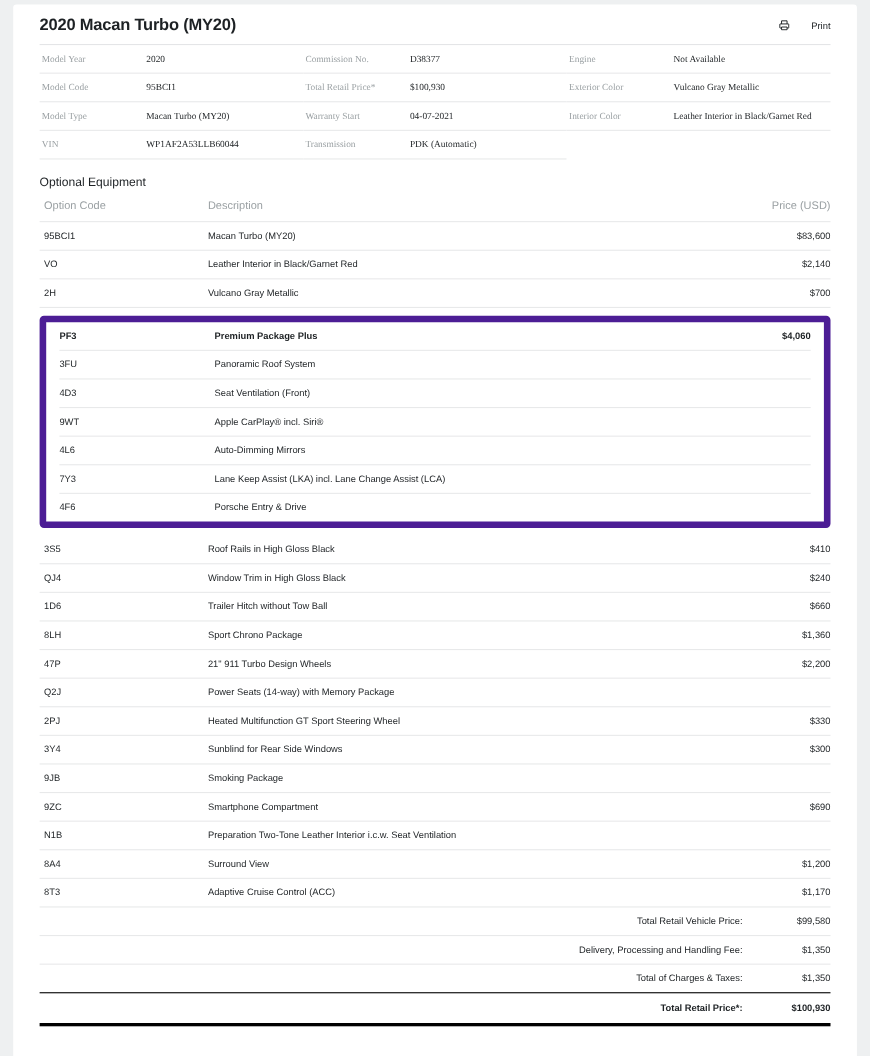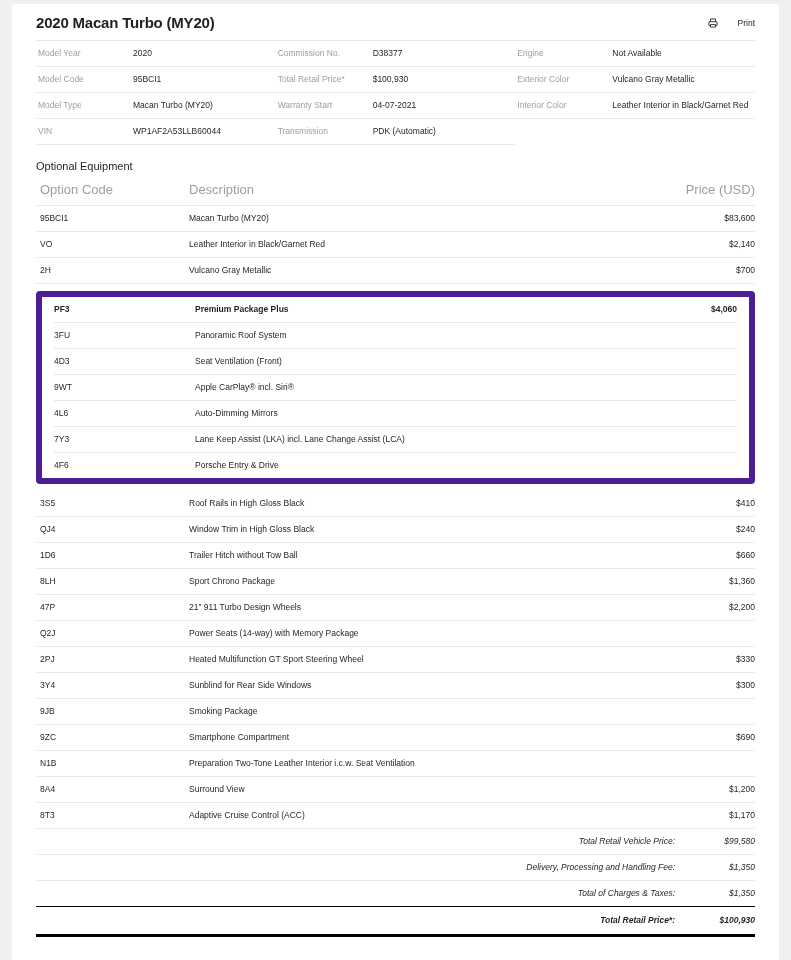--- a/index.html
+++ b/index.html
@@ -28,38 +28,38 @@
     margin: 0; font-size: 15px; font-weight: 700; letter-spacing: -0.2px;
   }
   .print-btn {
     background: none; border: none; padding: 0; cursor: pointer;
     display: flex; align-items: center; gap: 20px;
     font-family: inherit; font-size: 8.5px; color: #1d2124;
   }
   .print-btn svg { display: block; }
   
   .details-grid {
-    display: grid; grid-template-columns: 1fr 1fr 1fr; 
+    display: grid; grid-template-columns: 1fr 1fr 1fr;  font-family: Liberation Serif, serif;
   }
   .detail-row {
     display: flex; align-items: center;
     padding: 8px 2px;
     border-bottom: 1px solid #e8e9ea;
     font-size: 8.5px; line-height: 9px;
   }
   .detail-label { width: 95px; flex: 0 0 95px; color: #9aa0a3; }
   .detail-value { color: #1d2124; white-space: nowrap; }
   
   .eq-heading {
     margin: 15px 0 2px; font-size: 11px; font-weight: 400;
   }
   .eq-header {
     display: flex; align-items: flex-end;
     padding: 8px 0; border-bottom: 1px solid #e8e9ea;
-    color: #9aa0a3; font-size: 13px;
+    color: #9aa0a3; font-size: 10px;
   }
   .eq-row {
     display: flex; align-items: center;
     padding: 8px 0; border-bottom: 1px solid #e8e9ea;
     font-size: 8.5px; line-height: 9px;
   }
   .col-code { width: 153px; flex: 0 0 153px; padding-left: 4px; }
   .col-desc { flex: 1 1 auto; }
   .col-price { flex: 0 0 110px; width: 110px; text-align: right; }
   
@@ -67,21 +67,21 @@
     border: 6px solid #4c1d95; border-radius: 4px;
     margin: 7px 0; padding: 0 12px;
   }
   .pkg-box .pkg-head { font-weight: 700; }
   .pkg-box .col-code { flex-basis: 141px; width: 141px; padding-left: 0; }
   .pkg-items .eq-row:last-child { border-bottom: none; }
   
   .total-row {
     display: flex; align-items: flex-end; justify-content: flex-end;
     padding: 8px 0; border-bottom: 1px solid #e8e9ea;
-    font-size: 8.5px; line-height: 9px; font-style: italic;
+    font-size: 8.5px; line-height: 9px;
   }
   .totals-sub .total-row:last-child { border-bottom: none; }
   .total-value { flex: 0 0 80px; width: 80px; text-align: right; }
   .total-final {
     border-top: 1px solid #000;
     border-bottom: 3px solid #000;
     font-weight: 700; padding: 9px 0;
   }
 </style>
 </head>

